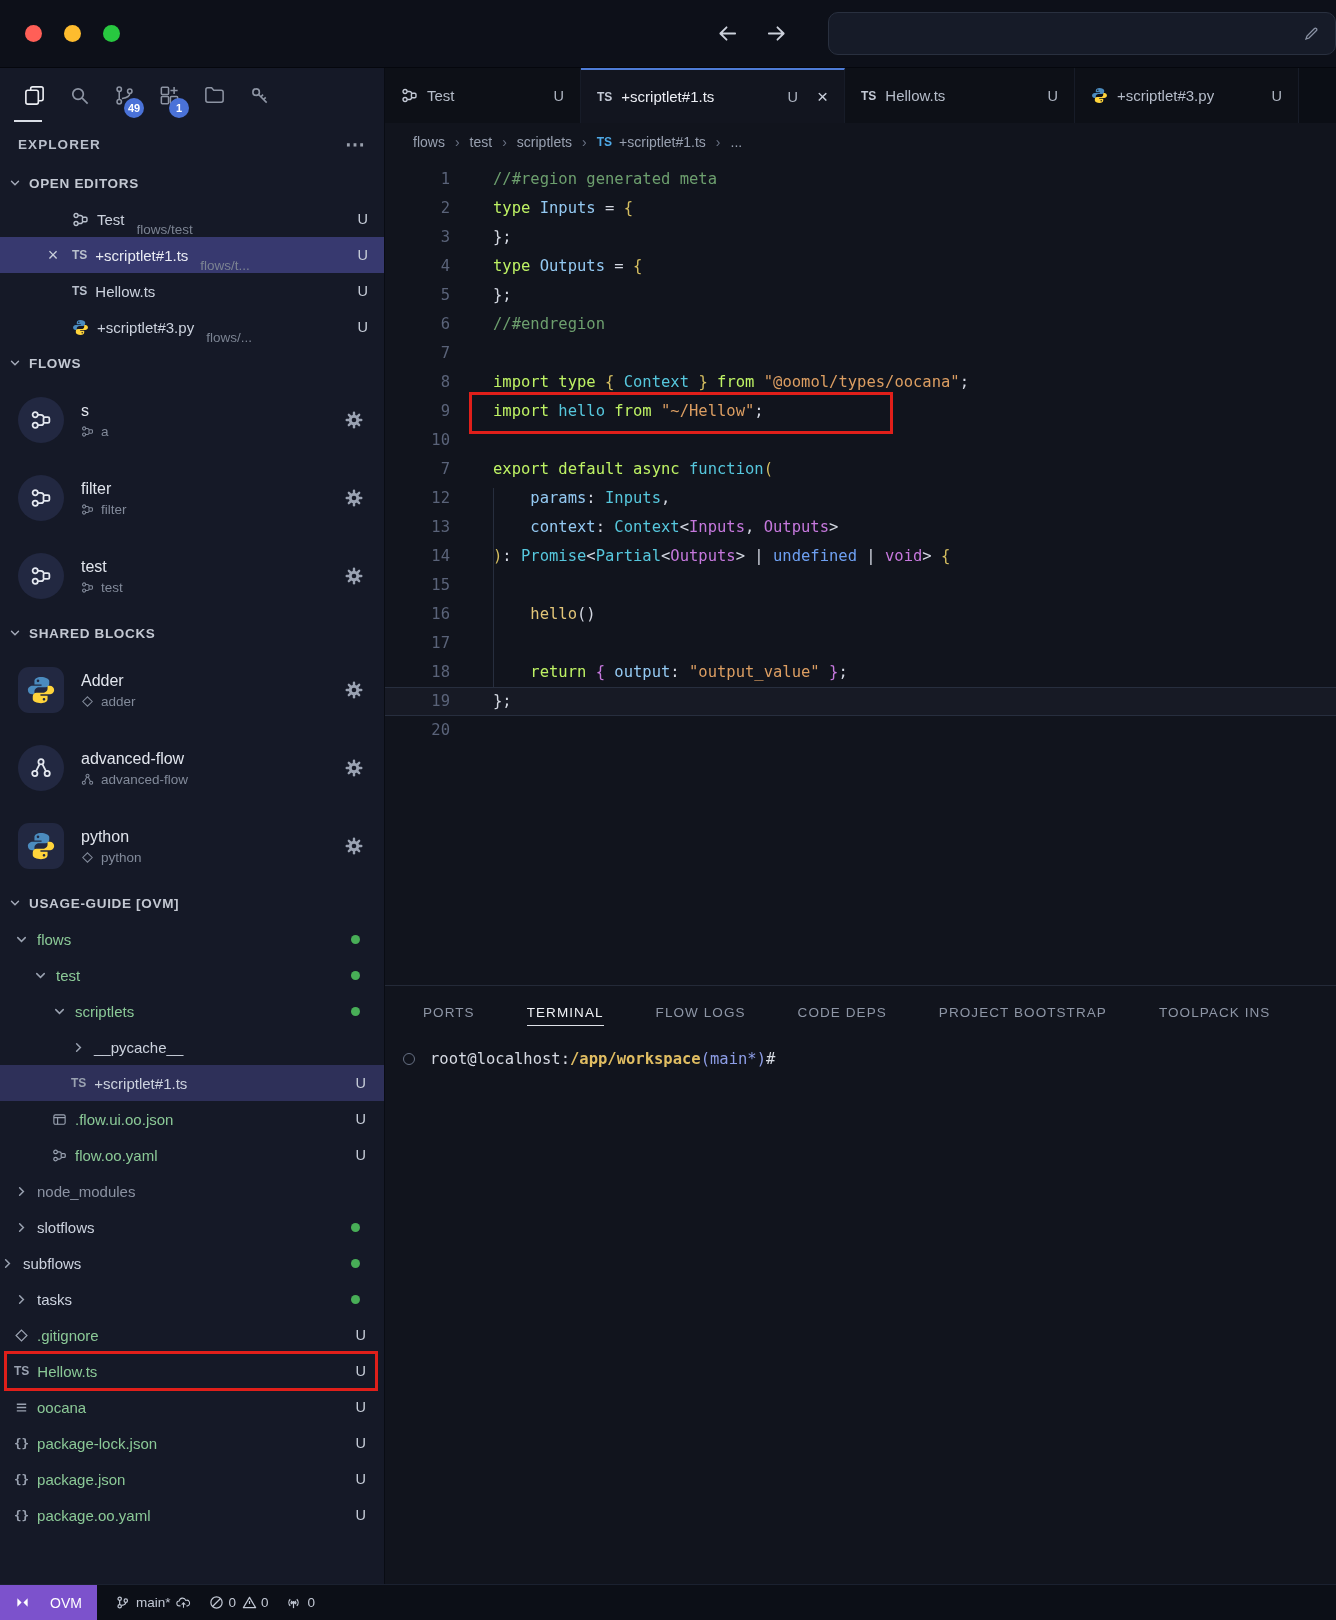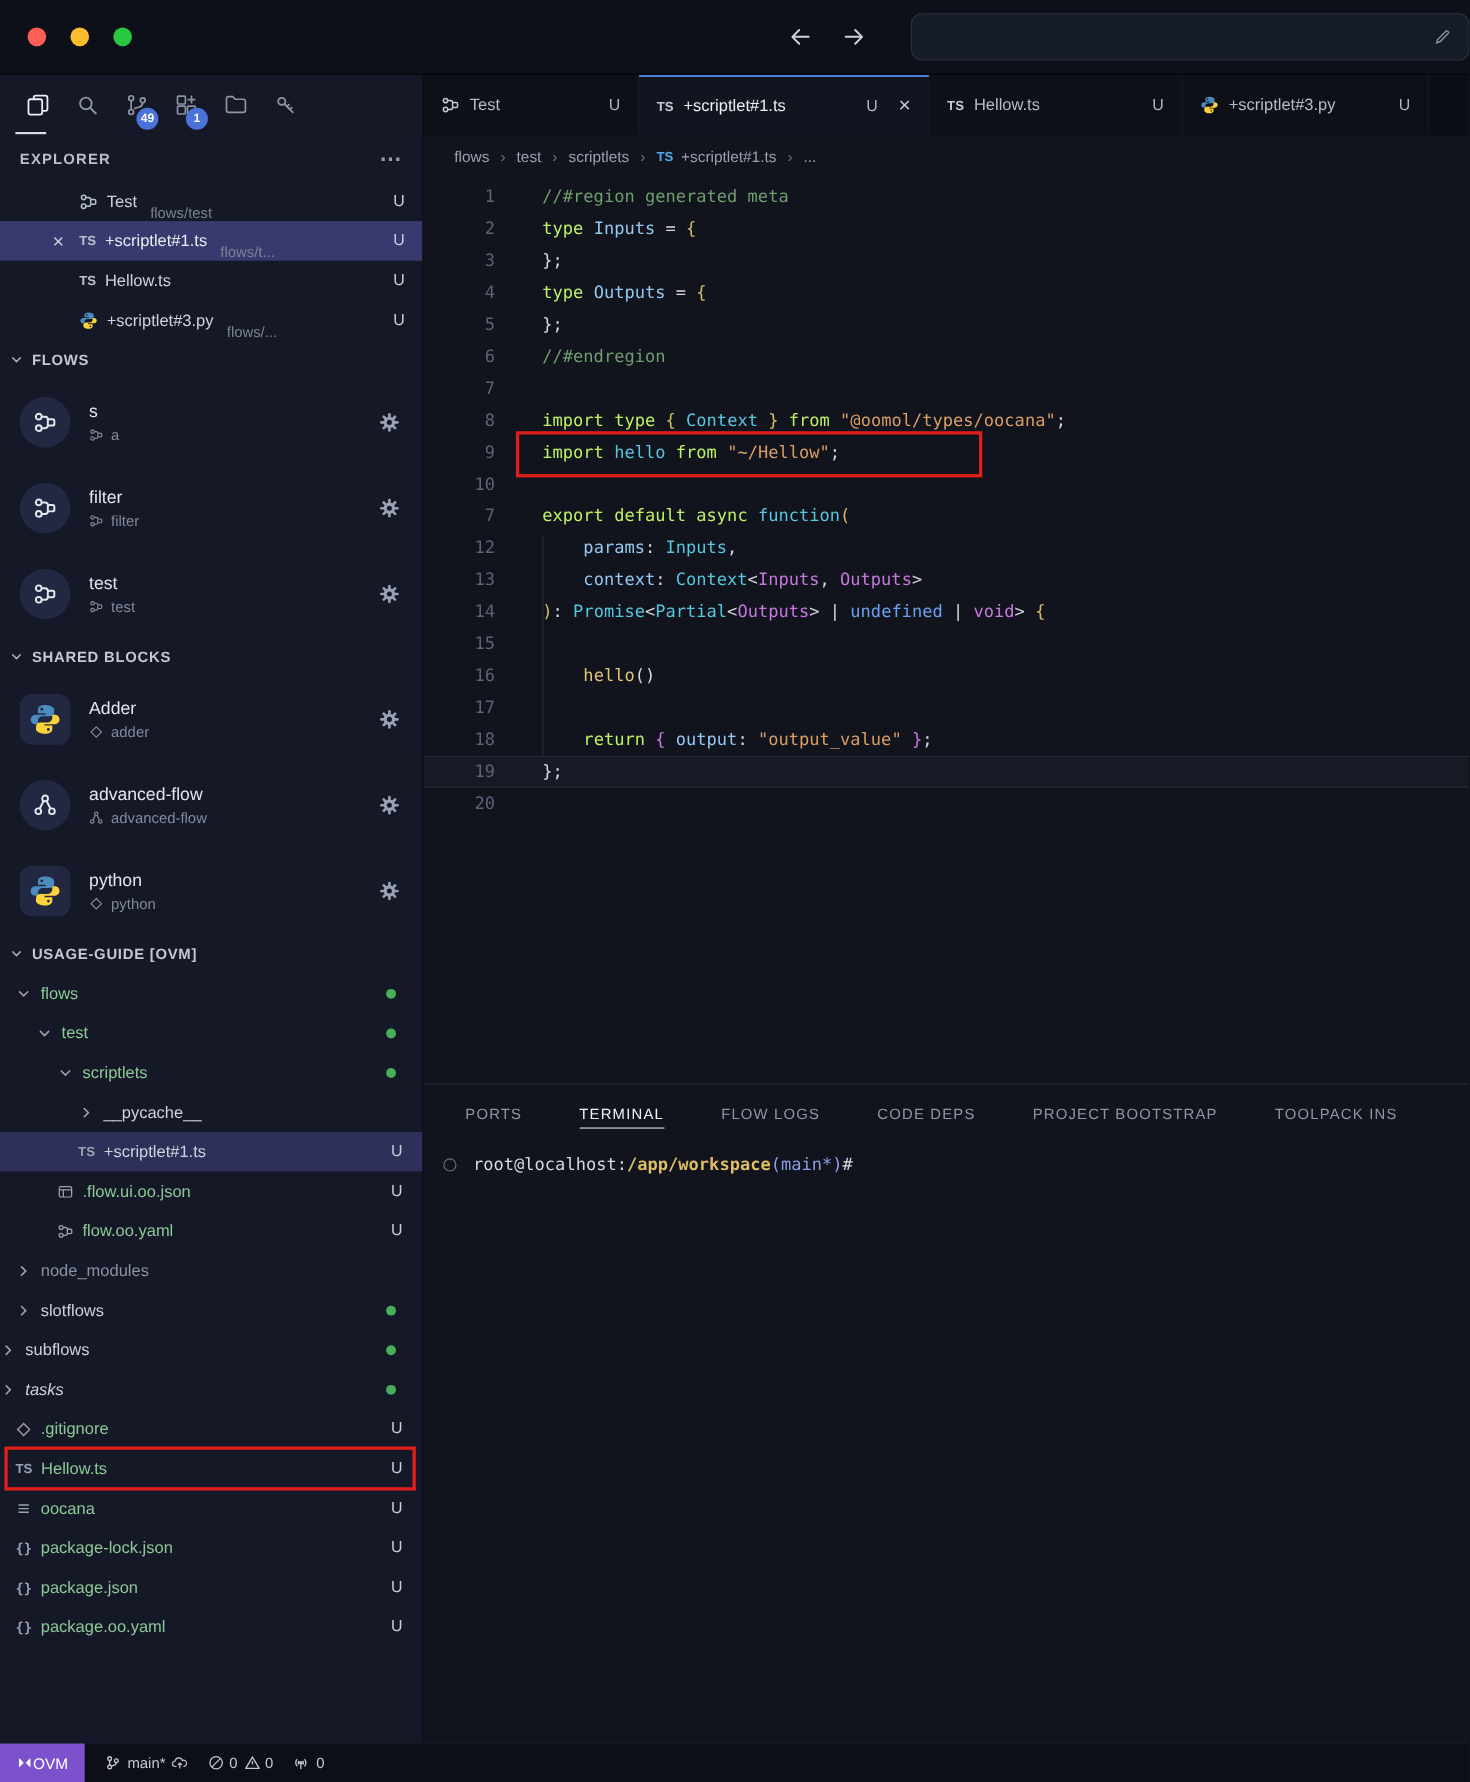--- a/index.html
+++ b/index.html
@@ -100,21 +100,21 @@
   .panel-tabs { height:52px; flex:none; display:flex; align-items:center; gap:52px; padding:0 38px; font-size:13.5px; letter-spacing:0.08em; color:#8e96a6; white-space:nowrap; overflow:hidden; }
   .panel-tab { padding:6px 0 5px; }
   .panel-tab.active { color:#f0f2f6; border-bottom:1.5px solid #dfe2e8; }
   .terminal { padding:4px 0 0 18px; font-family:"DejaVu Sans Mono",monospace; font-size:15.5px; }
   .term-line { display:flex; align-items:center; margin-top:8px; }
   .term-circ { width:12px; height:12px; border:1.5px solid #667083; border-radius:50%; display:inline-block; margin-right:15px; flex:none; }
   .t-pl{color:#d6dae3;} .t-yl{color:#e0bd62;font-weight:700;} .t-vi{color:#8d9de6;}
 
   
   .statusbar { height:36px; flex:none; background:#0c0f17; border-top:1px solid #1b2130; display:flex; align-items:center; }
-  .sb-remote { background:#7c52cc; color:#fff; height:100%; display:flex; align-items:center; gap:0; padding:0 15px; font-size:14px; }
+  .sb-remote { background:#7c52cc; color:#fff; height:100%; display:flex; align-items:center; gap:20px; padding:0 15px; font-size:14px; }
   .sb-remote .icon svg{ width:15px; height:15px; }
   .sb-item { display:flex; align-items:center; gap:6px; margin-left:18px; color:#c2c8d4; font-size:13.5px; }
   .sb-item .icon svg { width:15px; height:15px; }
   .sb-group { display:flex; align-items:center; gap:4px; }
 </style>
 </head>
 <body>
 
 <div class="titlebar">
   <div class="traffic">
@@ -199,20 +199,28 @@
             </svg>
           </span>
         </div>
       </div>
     <div class="sidebar-content">
       <div class="exp-header">
         <span>EXPLORER</span>
         <span class="exp-more">⋯</span>
       </div>
       <div id="open-editors">
+          <div class="sec-header">
+            <span class="icon i-chev-down">
+              <svg viewBox="0 0 16 16" fill="none" stroke="currentColor" stroke-width="1.6" stroke-linecap="round">
+                <path d="M4 6l4 4 4-4"></path>
+              </svg>
+            </span>
+            <span class="sec-label">OPEN EDITORS</span>
+          </div>
           <div class="oe-row">
             <span class="close-slot"></span>
             <span class="icon i-flow">
               <svg viewBox="0 0 16 16" fill="none" stroke="currentColor" stroke-width="1.3">
                 <circle cx="3.8" cy="4.2" r="1.9"></circle>
                 <circle cx="3.8" cy="11.8" r="1.9"></circle>
                 <rect x="9.8" y="5.9" width="4.3" height="4.2" rx="1.1"></rect>
                 <path d="M5.8 4.2h2.1a2 2 0 0 1 2 2M5.8 11.8h2.1a2 2 0 0 0 2-2"></path>
               </svg>
             </span>
@@ -574,21 +582,21 @@
           </div>
           <div class="tree-row" style="padding-left: 0;">
             <span class="icon i-chev-right">
               <svg viewBox="0 0 16 16" fill="none" stroke="currentColor" stroke-width="1.6" stroke-linecap="round">
                 <path d="M6 4l4 4-4 4"></path>
               </svg>
             </span>
             <span class="tree-name">subflows</span>
             <span class="dot"></span>
           </div>
-          <div class="tree-row" style=" font-style: italic;">
+          <div class="tree-row" style="padding-left: 14px;">
             <span class="icon i-chev-right">
               <svg viewBox="0 0 16 16" fill="none" stroke="currentColor" stroke-width="1.6" stroke-linecap="round">
                 <path d="M6 4l4 4-4 4"></path>
               </svg>
             </span>
             <span class="tree-name">tasks</span>
             <span class="dot"></span>
           </div>
           <div class="tree-row" style="padding-left: 14px;">
             <span class="icon i-diamond">

